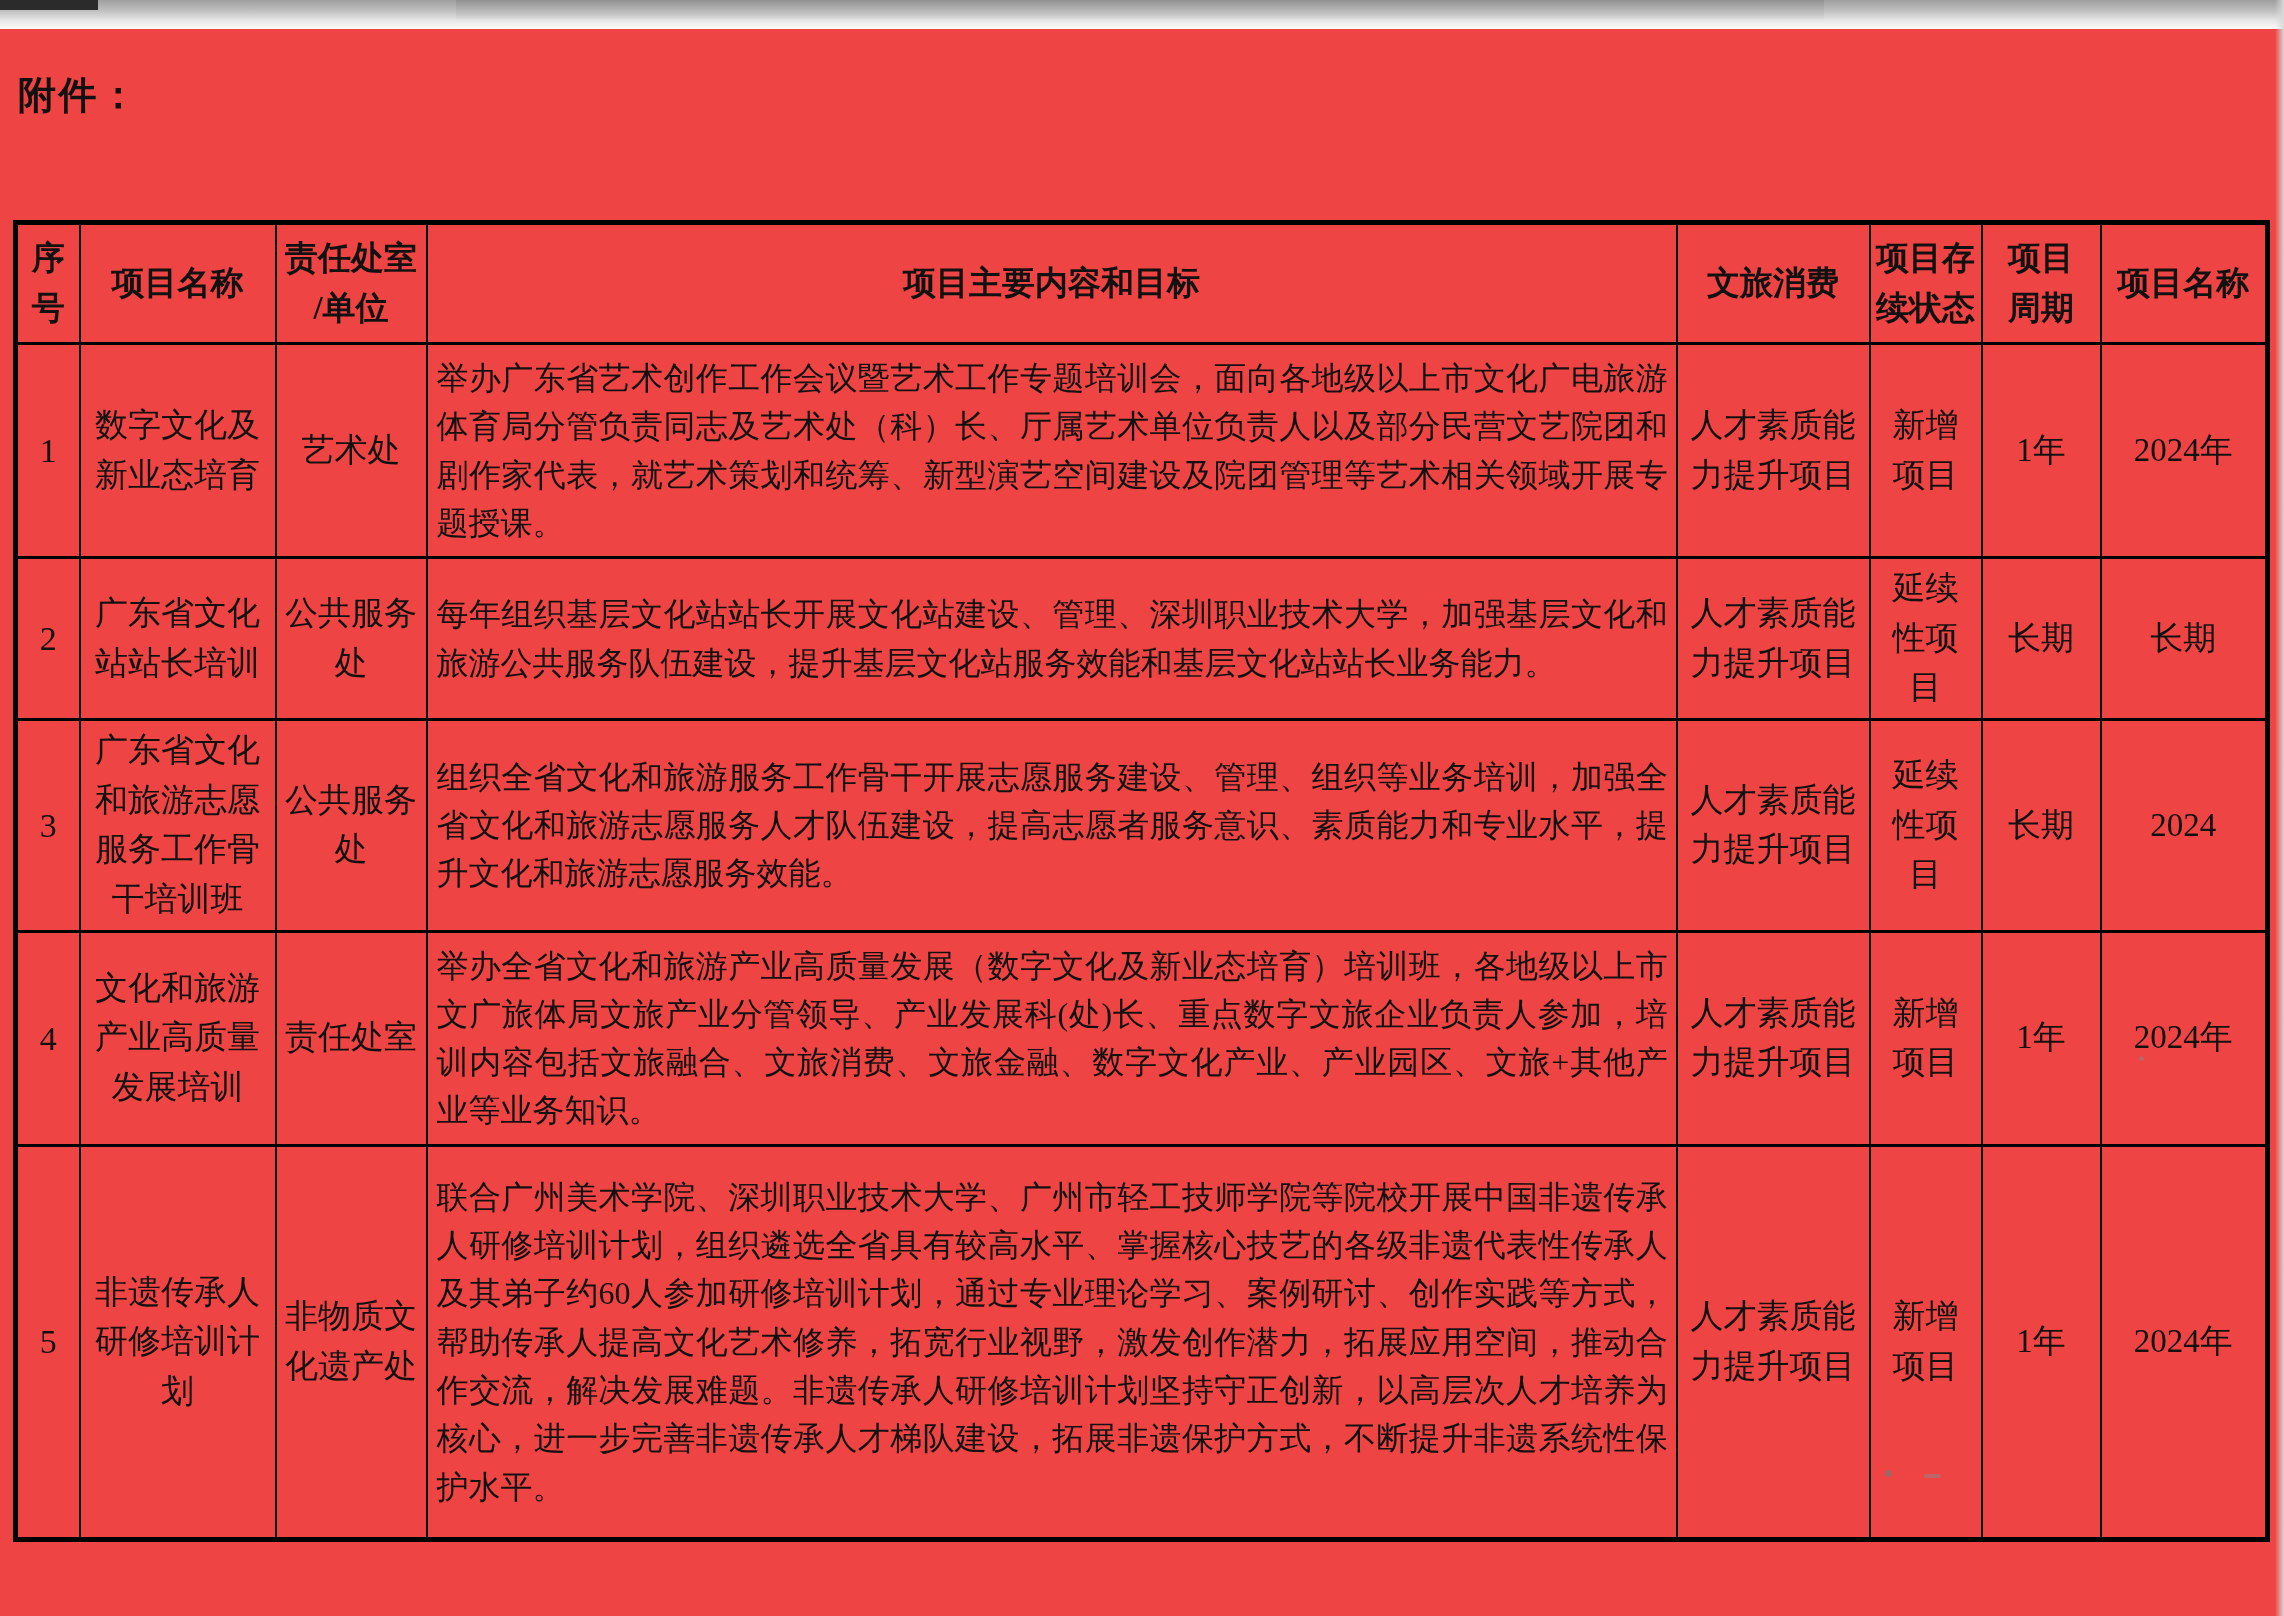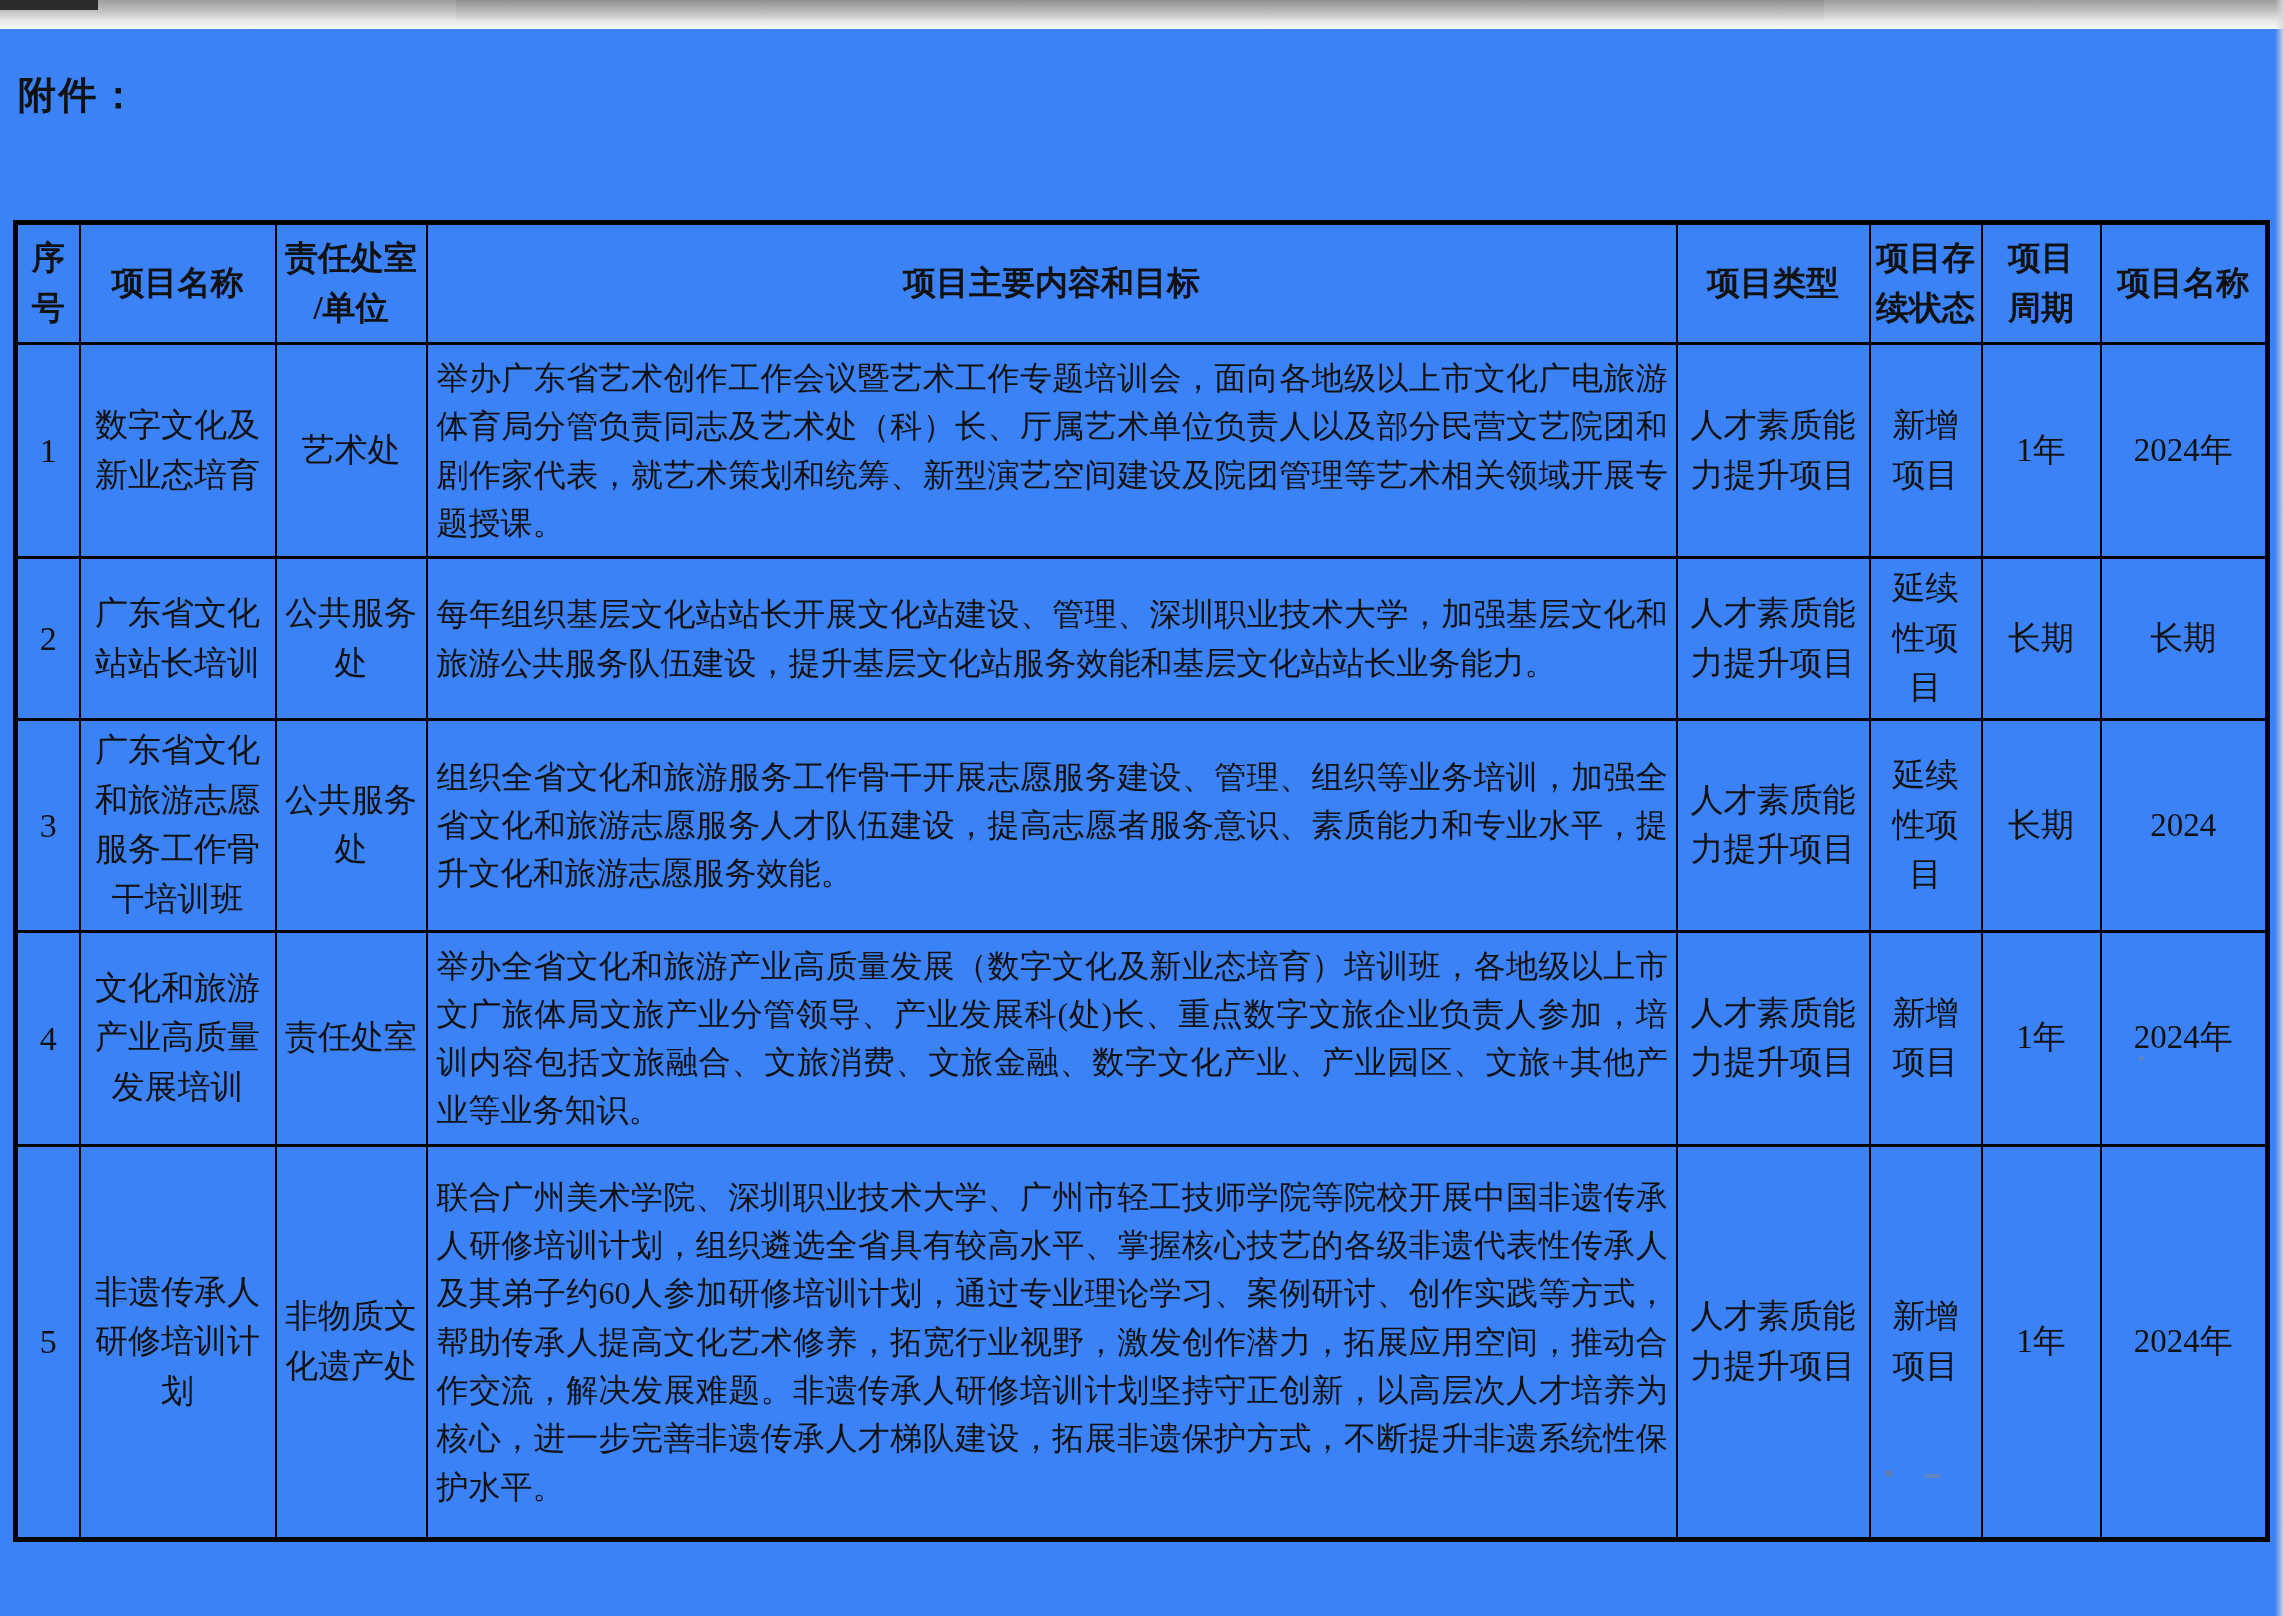--- a/index.html
+++ b/index.html
@@ -1,21 +1,21 @@
 <!DOCTYPE html>
 <html style="font-size:10.4px"><head>
 <meta charset="utf-8">
 <style>
   html,body{margin:0;padding:0;}
   body{background:#e9e9e9;font-family:"Liberation Serif", serif;}
   .page{
     position:relative;
     width:2284px;
     height:1616px;
-    background:#3b82f6;
+    background:#ef4444;
     overflow:hidden;
     color:#111;
   }
   
   .scan-top{
     position:absolute;top:0;left:0;width:2284px;height:29px;
     background:linear-gradient(to bottom,#9f9f9f 0%,#bdbdbd 35%,#e6e6e6 70%,#fbfbfb 100%);
   }
   .scan-top-smudge{
     position:absolute;top:0;left:456px;width:1368px;height:19.5px;
@@ -105,21 +105,21 @@
       <col style="width:167px">
     </colgroup>
     <tbody>
       <tr style="height:121px">
         <th class="pre">序
 号</th>
         <th>项目名称</th>
         <th class="pre">责任处室
 /单位</th>
         <th>项目主要内容和目标</th>
-        <th>项目类型</th>
+        <th>文旅消费</th>
         <th>项目存续状态</th>
         <th class="pre">项目
 周期</th>
         <th>项目名称</th>
       </tr>
 
       <tr style="height:209px">
         <td class="cell-no">1</td>
         <td>数字文化及新业态培育</td>
         <td>艺术处</td>

